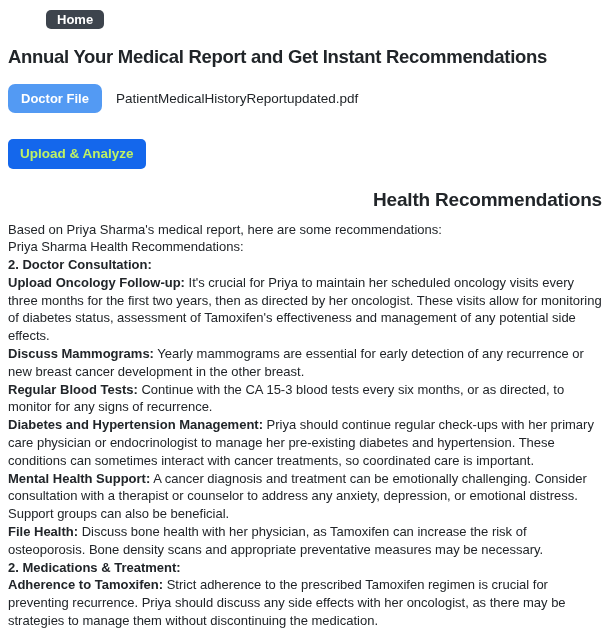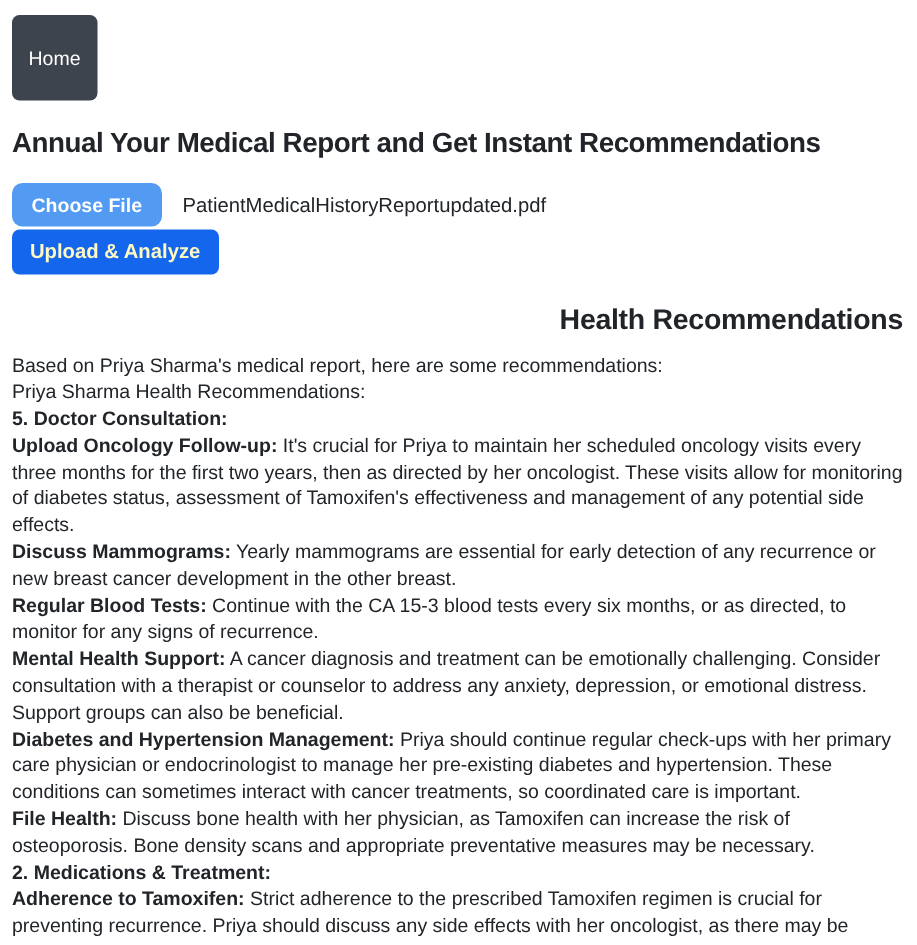--- a/index.html
+++ b/index.html
@@ -17,26 +17,27 @@
     padding: 10px 9px 0 8px;
     width: 611px;
     height: 630px;
   }
   .home-btn {
     display: inline-block;
     background: #3d444d;
     color: #ffffff;
     font-family: "Liberation Sans", sans-serif;
     font-size: 13px;
-    font-weight: 400;
+    font-weight: 700;
     border: none;
     border-radius: 5px;
-    padding: 22px 11px;
+    padding: 3px 11px;
     cursor: pointer;
     line-height: 1;
+    margin-left: 38px;
   }
   h1.page-title {
     margin: 17px 0 0 0;
     font-size: 18.5px;
     font-weight: 700;
     letter-spacing: -0.3px;
     color: #212529;
     white-space: nowrap;
   }
   .file-row {
@@ -56,23 +57,23 @@
     padding: 8px 13px;
     cursor: pointer;
     line-height: 1;
   }
   .file-name {
     font-size: 13.5px;
     color: #212529;
   }
   .upload-btn {
     display: inline-block;
-    margin-top: 2px;
+    margin-top: 26px;
     background: #1467ec;
-    color: #fef9c3;
+    color: #bef264;
     font-family: "Liberation Sans", sans-serif;
     font-size: 13.5px;
     font-weight: 700;
     border: none;
     border-radius: 5px;
     padding: 8px 12px;
     cursor: pointer;
     line-height: 1;
   }
   h2.recs-heading {
@@ -96,35 +97,35 @@
 </head>
 <body>
 
 <div class="page">
 
   <button class="home-btn">Home</button>
 
   <h1 class="page-title">Annual Your Medical Report and Get Instant Recommendations</h1>
 
   <div class="file-row">
-    <button class="choose-file-btn">Choose File</button>
+    <button class="choose-file-btn">Doctor File</button>
     <span class="file-name">PatientMedicalHistoryReportupdated.pdf</span>
   </div>
 
   <button class="upload-btn">Upload &amp; Analyze</button>
 
   <h2 class="recs-heading">Health Recommendations</h2>
 
   <div class="recs">
     <p><strong></strong><span>Based on Priya Sharma's medical report, here are some recommendations:</span></p>
     <p><strong></strong><span>Priya Sharma Health Recommendations:</span></p>
-    <p><strong>5. Doctor Consultation:</strong><span></span></p>
+    <p><strong>2. Doctor Consultation:</strong><span></span></p>
     <p><strong>Upload Oncology Follow-up:</strong><span> It's crucial for Priya to maintain her scheduled oncology visits every three months for the first two years, then as directed by her oncologist. These visits allow for monitoring of diabetes status, assessment of Tamoxifen's effectiveness and management of any potential side effects.</span></p>
     <p><strong>Discuss Mammograms:</strong><span> Yearly mammograms are essential for early detection of any recurrence or new breast cancer development in the other breast.</span></p>
     <p><strong>Regular Blood Tests:</strong><span> Continue with the CA 15-3 blood tests every six months, or as directed, to monitor for any signs of recurrence.</span></p>
+    <p><strong>Diabetes and Hypertension Management:</strong><span> Priya should continue regular check-ups with her primary care physician or endocrinologist to manage her pre-existing diabetes and hypertension. These conditions can sometimes interact with cancer treatments, so coordinated care is important.</span></p>
     <p><strong>Mental Health Support:</strong><span> A cancer diagnosis and treatment can be emotionally challenging. Consider consultation with a therapist or counselor to address any anxiety, depression, or emotional distress. Support groups can also be beneficial.</span></p>
-    <p><strong>Diabetes and Hypertension Management:</strong><span> Priya should continue regular check-ups with her primary care physician or endocrinologist to manage her pre-existing diabetes and hypertension. These conditions can sometimes interact with cancer treatments, so coordinated care is important.</span></p>
     <p><strong>File Health:</strong><span> Discuss bone health with her physician, as Tamoxifen can increase the risk of osteoporosis. Bone density scans and appropriate preventative measures may be necessary.</span></p>
     <p><strong>2. Medications &amp; Treatment:</strong><span></span></p>
     <p><strong>Adherence to Tamoxifen:</strong><span> Strict adherence to the prescribed Tamoxifen regimen is crucial for preventing recurrence. Priya should discuss any side effects with her oncologist, as there may be strategies to manage them without discontinuing the medication.</span></p>
   </div>
 
 </div>
 
 </body></html>

